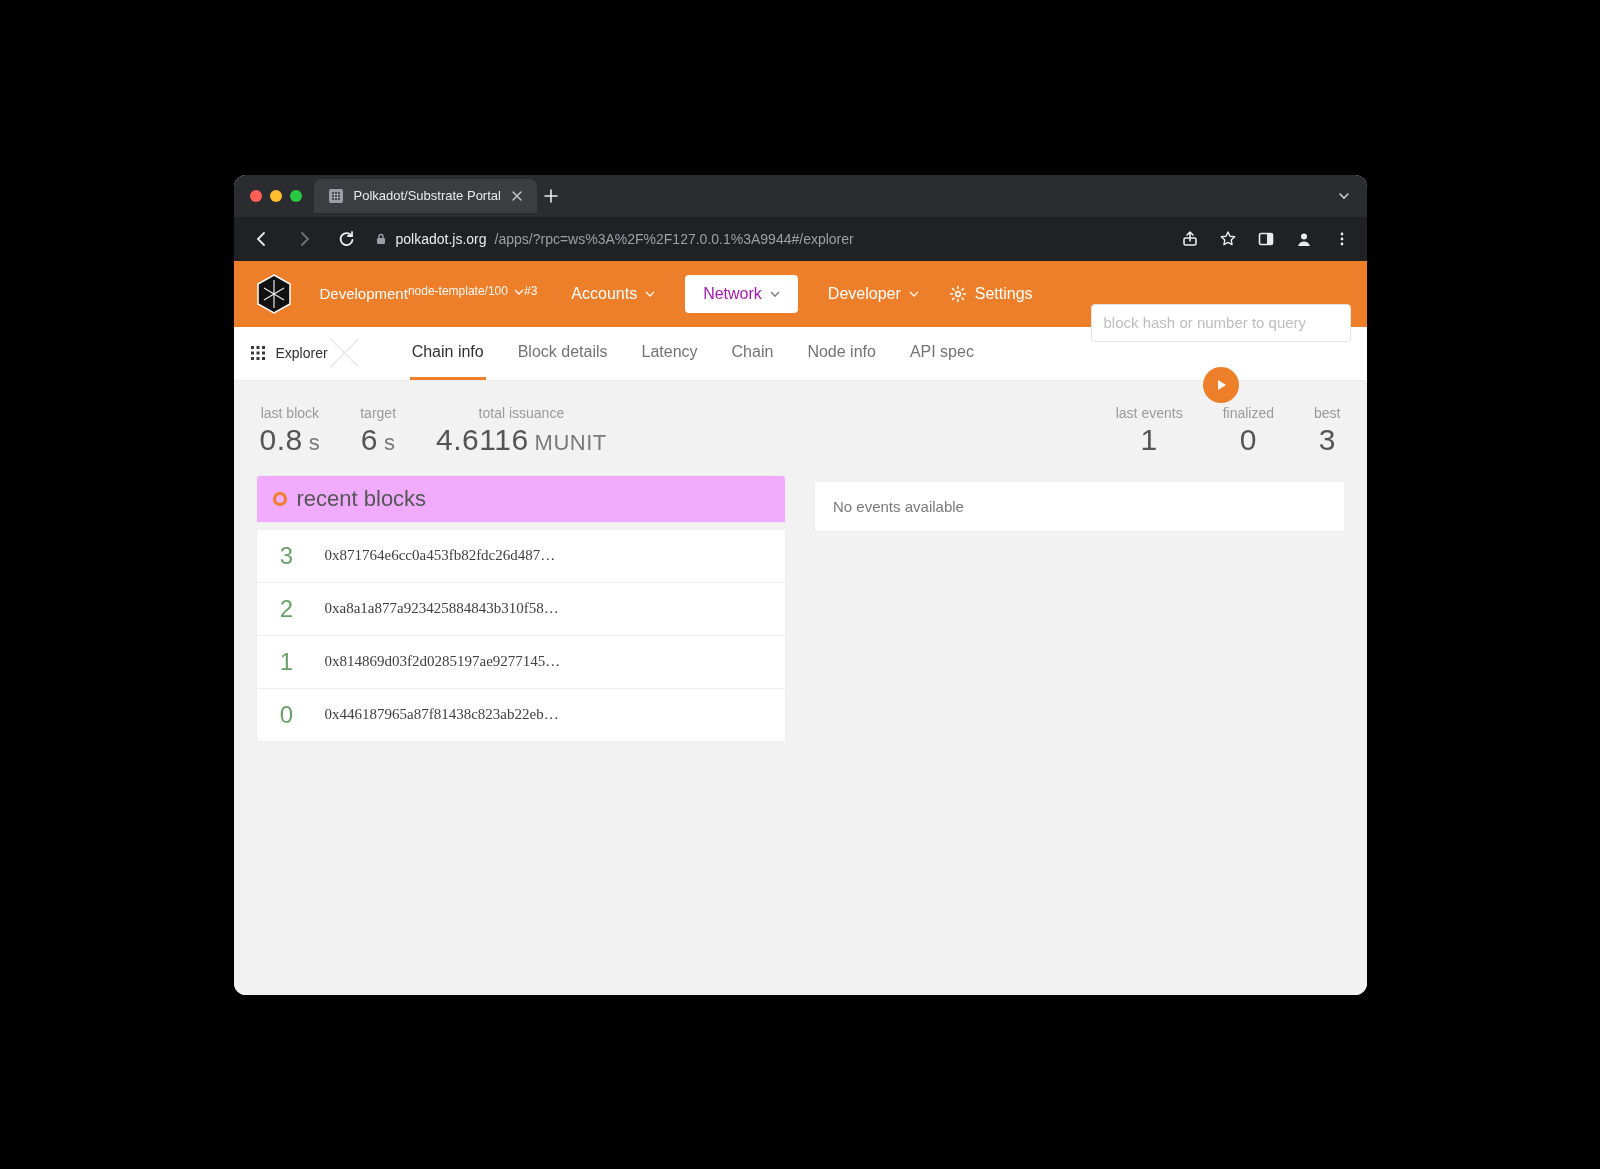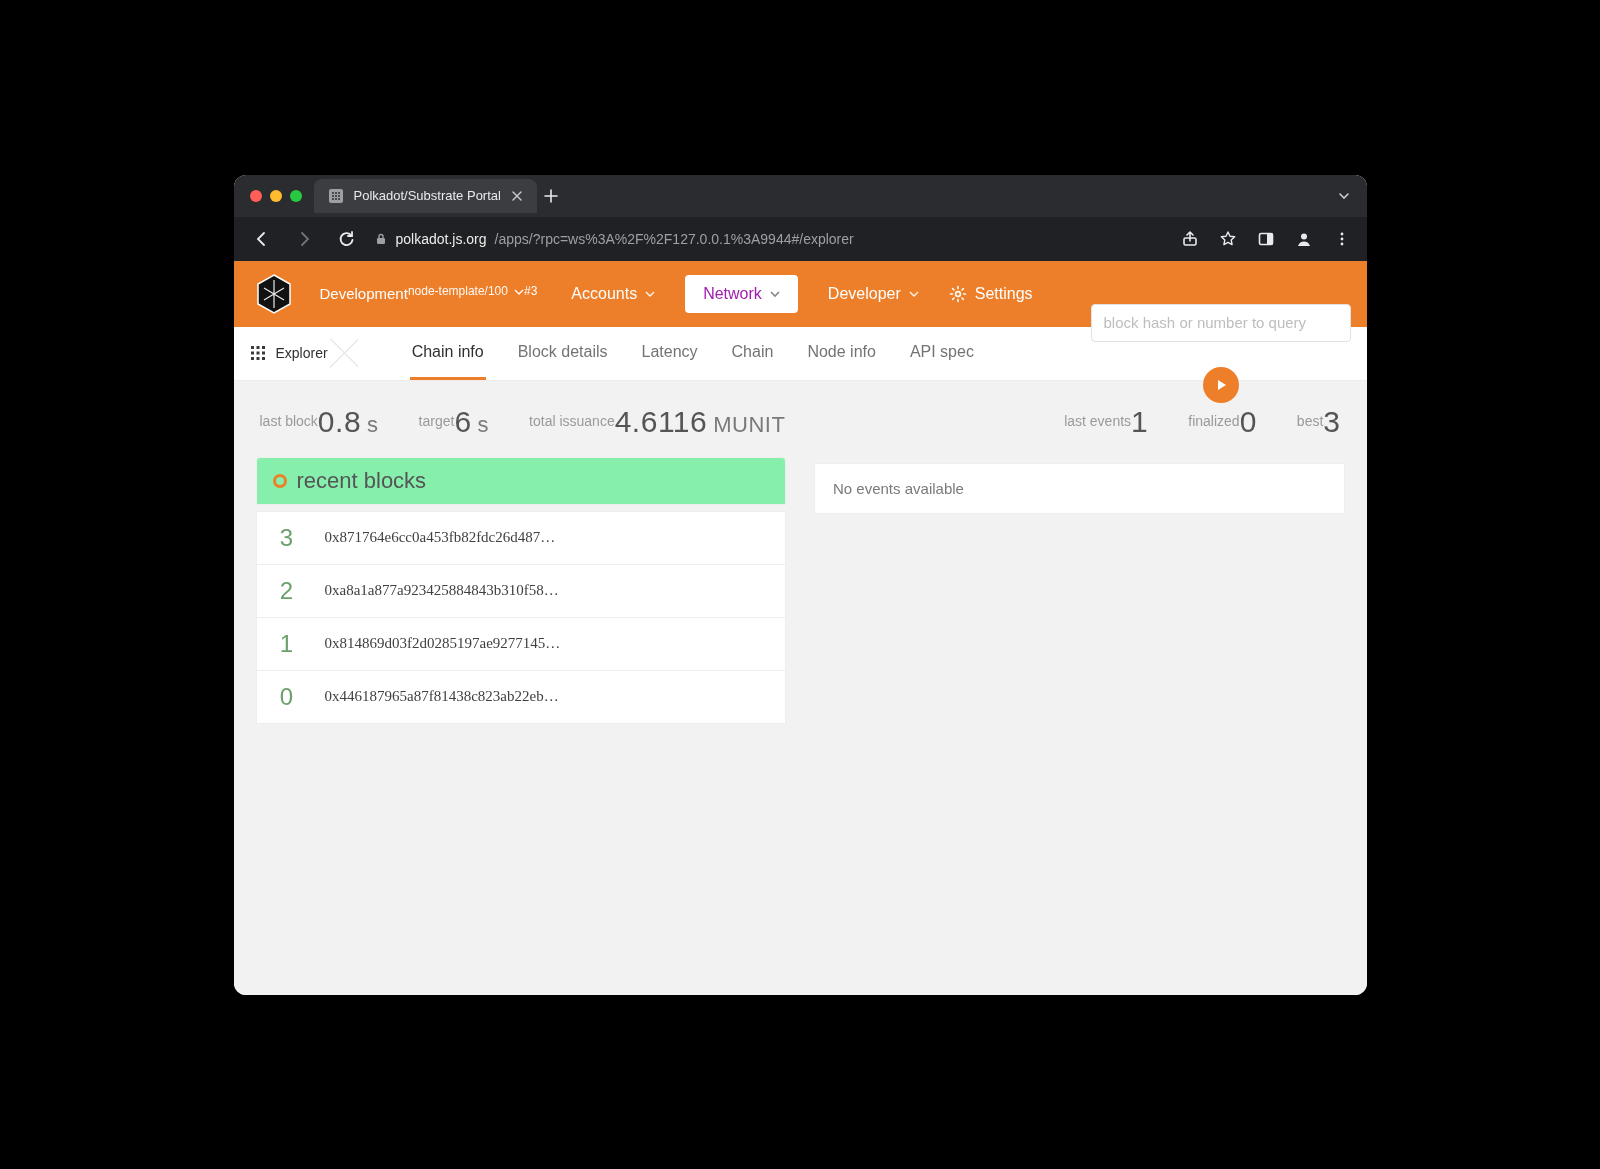--- a/index.html
+++ b/index.html
@@ -49,29 +49,29 @@
     .tabs .t.active{color:#303030; border-bottom-color:#ee7f2a;}
     .search-wrap{margin-left:auto; display:flex; align-items:center; gap:25px;flex-direction:column;}
     .search-wrap input{width:260px; height:38px; border:1px solid #e2e2e2; border-radius:4px; padding:0 12px; font-size:15px; color:#555;}
     .search-wrap input::placeholder{color:#bdbdbd}
     .play{width:36px;height:36px;border-radius:50%;background:#ee7f2a;display:inline-flex;align-items:center;justify-content:center;color:#fff;}
 
     
     .content{background:#f3f2f2; padding:18px 22px; height:calc(100% - 42px - 44px - 66px - 54px);}
     .stats{display:flex; align-items:flex-end; justify-content:space-between; padding:6px 4px 18px;}
     .stats-left,.stats-right{display:flex; gap:40px; align-items:flex-end;}
-    .stat{display:flex; flex-direction:row; align-items:center; color:#777;}
+    .stat{display:flex; flex-direction:column; align-items:center; color:#777;}
     .stat .label{font-size:14px; color:#9a9a9a; margin-bottom:2px;}
     .stat .value{font-size:30px; font-weight:300; color:#555; letter-spacing:.5px; display:flex; align-items:baseline; gap:6px;}
     .stat .value .unit{font-size:22px; color:#7a7a7a;}
     .stat.right .value{font-size:30px;}
 
     .panels{display:grid; grid-template-columns: 1fr 1fr; gap:28px;}
     .panel{background:transparent;}
-    .panel-head{background:#86efac; border:1px solid #eee; border-radius:4px 4px 0 0; padding:10px 16px; display:flex; align-items:center; gap:10px;}
+    .panel-head{background:#f0abfc; border:1px solid #eee; border-radius:4px 4px 0 0; padding:10px 16px; display:flex; align-items:center; gap:10px;}
     .panel-head .bullet{width:14px;height:14px;border:3px solid #ee7f2a;border-radius:50%;}
     .panel-head .title{font-size:22px; font-weight:300; color:#555;}
     .panel-body{margin-top:6px;}
     .row{background:#fff; border:1px solid #eee; display:flex; align-items:center; gap:24px; padding:12px 16px;}
     .row + .row{border-top:none;}
     .row .num{min-width:28px; text-align:center; font-size:24px; font-weight:300; color:#6ca06b;}
     .row .hash{font-family: Liberation Serif, serif; font-size:15px; color:#404040;}
     .panel .empty{background:#fff; border:1px solid #eee; padding:16px 18px; color:#7a7a7a; font-size:15px;}
 
     svg{display:block}

